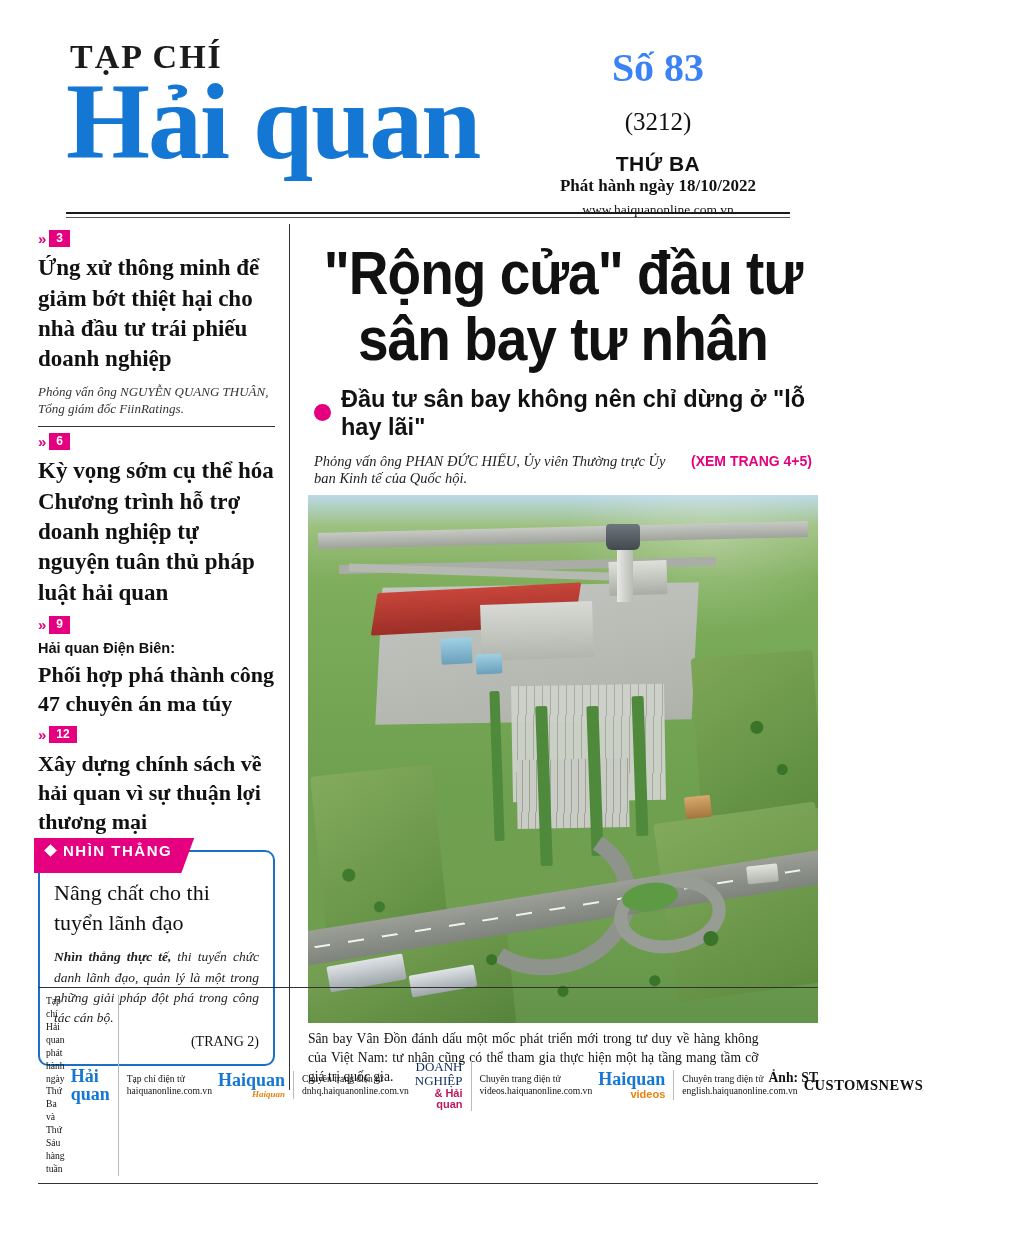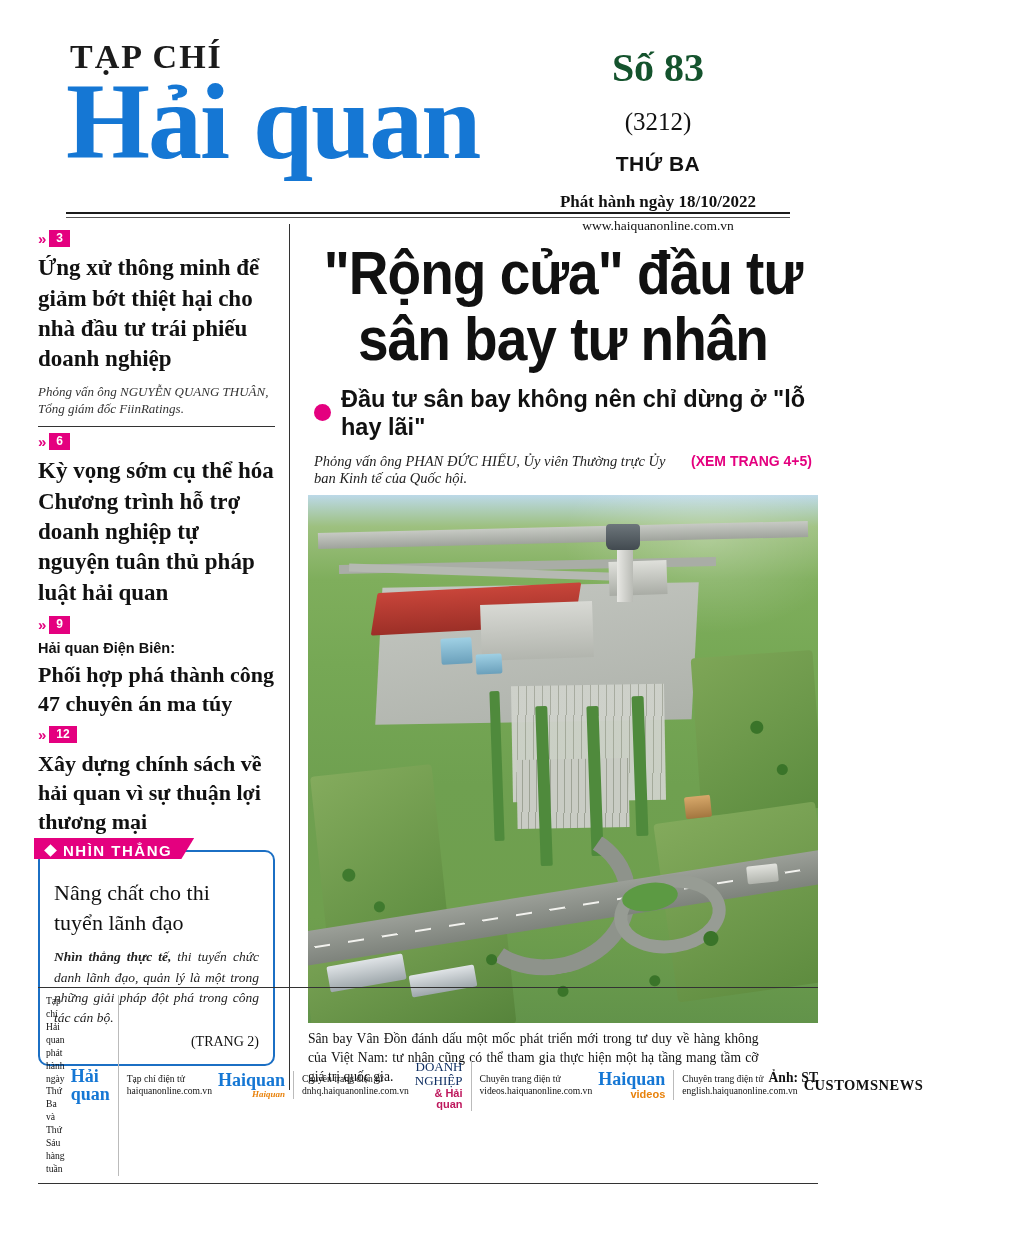--- a/index.html
+++ b/index.html
@@ -68,42 +68,42 @@
     position: absolute;
     right: 30px;
     top: 48px;
     width: 260px;
     text-align: center;
   }
   .so-83 {
     font-family: "Liberation Serif", serif;
     font-size: 40px;
     font-weight: 700;
-    color: #14532d;
+    color: #3b82f6;
     line-height: 1;
   }
   .so-sub {
     font-family: "Liberation Serif", serif;
     font-size: 25px;
     color: #111;
     margin-top: 20px;
   }
   .thuba {
     font-size: 21px;
     font-weight: 700;
     color: #111;
     margin-top: 16px;
     letter-spacing: 0.5px;
   }
   .phathanh {
     font-family: "Liberation Serif", serif;
     font-size: 17px;
     font-weight: 700;
     color: #111;
-    margin-top: 16px;
+    margin-top: 0;
   }
   .website {
     font-family: "Liberation Serif", serif;
     font-size: 13.5px;
     color: #111;
     margin-top: 6px;
   }
   .mast-rule {
     position: absolute;
     left: 28px;
@@ -200,21 +200,21 @@
   }
   .nt-tab {
     position: absolute;
     top: -14px;
     left: -6px;
     background: #e4007f;
     color: #fff;
     font-size: 15px;
     font-weight: 700;
     letter-spacing: 1.5px;
-    padding: 4px 22px 0 12px;
+    padding: 4px 22px 14px 12px;
     display: flex;
     align-items: center;
     gap: 8px;
     clip-path: polygon(0 0, 100% 0, 92% 100%, 0% 100%);
   }
   .nt-diamond {
     width: 9px;
     height: 9px;
     background: #fff;
     transform: rotate(45deg);

